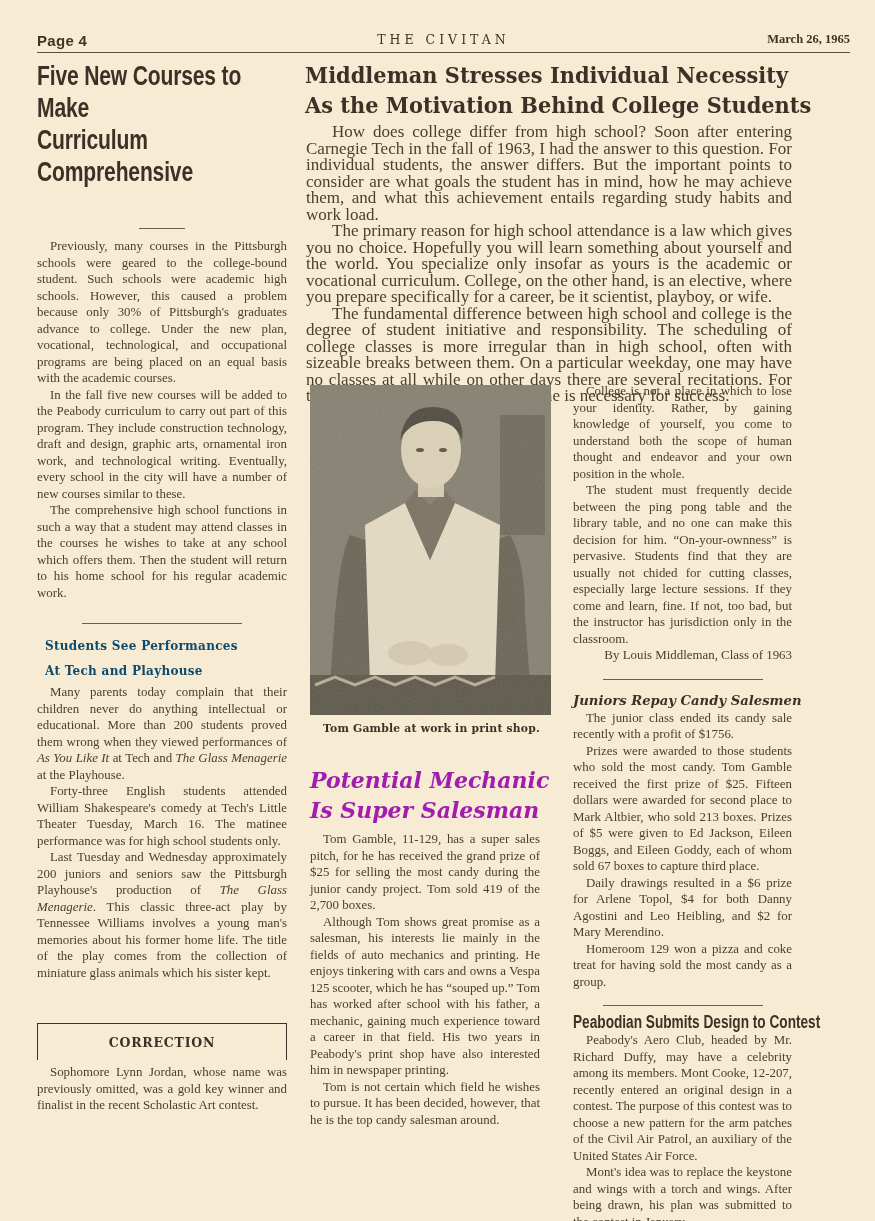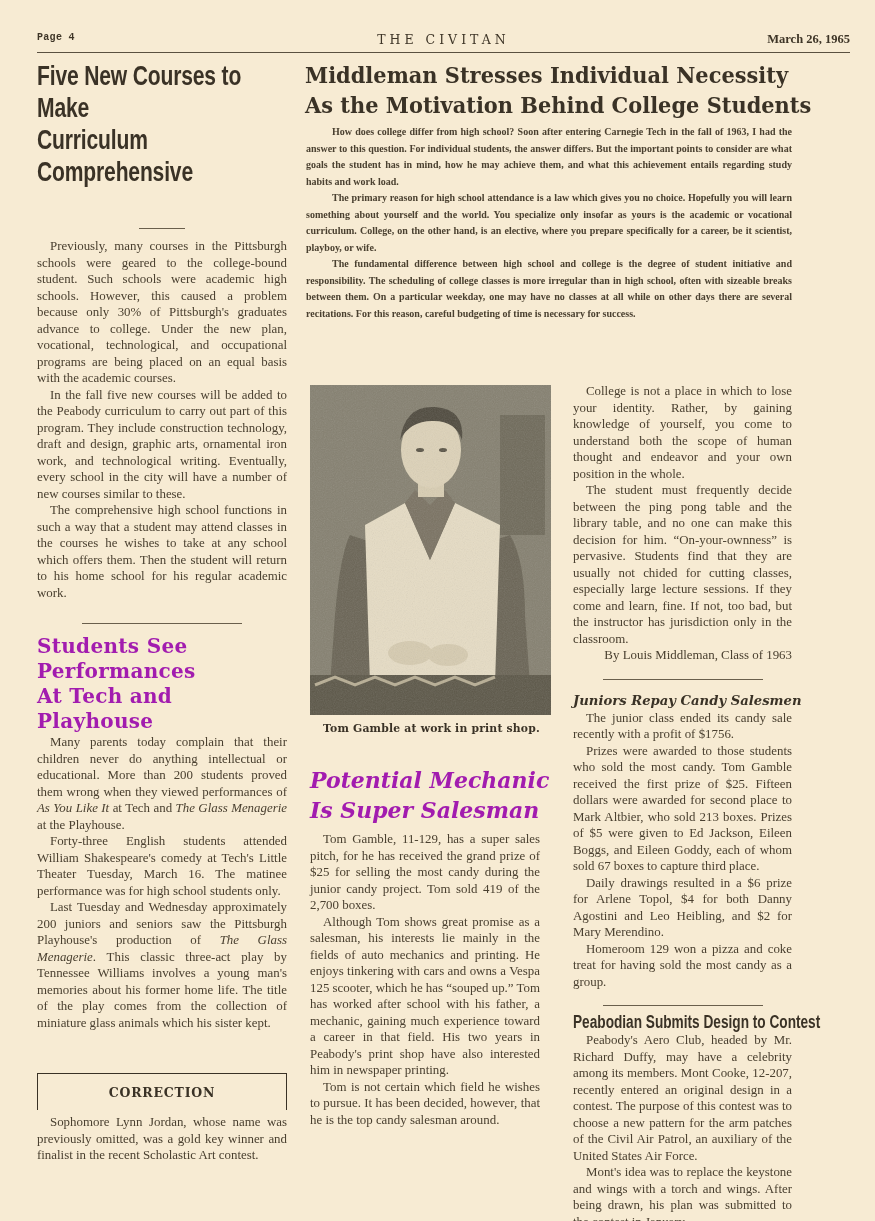--- a/index.html
+++ b/index.html
@@ -7,52 +7,52 @@
     width:875px; height:1221px; overflow:hidden;
     background:#f7ebd3;
     color:#3e3527;
     font-family:"Liberation Serif", "DejaVu Serif", serif;
     position:relative;
   }
   .masthead {
     position:absolute; left:37px; top:30px; width:813px; height:22px;
     border-bottom:1.5px solid #5a5040;
   }
-  .mh-page { position:absolute; left:0; top:2px; font-size:10px; font-weight:bold; font-family:Liberation Mono, monospace; letter-spacing:0.3px; }
+  .mh-page { position:absolute; left:0; top:2px; font-size:15px; font-weight:bold; font-family:Liberation Sans, sans-serif; letter-spacing:0.3px; }
   .mh-title { position:absolute; left:0; right:0; top:2px; text-align:center; font-size:12.5px; letter-spacing:4px; font-family:"DejaVu Serif", serif; }
   .mh-date { position:absolute; right:0; top:2px; font-size:12.5px; font-weight:bold; font-family:Liberation Serif, serif; }
 
   .col { position:absolute; }
   p { margin:0; text-align:justify; font-size:12.9px; line-height:16.5px; text-indent:13px; color:#4a4030; }
   .head-cond {
     font-family:"Liberation Sans Narrow", "Liberation Sans", sans-serif;
     font-weight:bold; color:#3a3226;
     transform-origin:left top;
   }
   .rule { border-top:1px solid #6a5f4c; margin:0 auto; }
 
   
   #c1 { left:37px; top:60px; width:250px; }
   #h1 { font-size:27px; line-height:32px; transform:scaleX(0.78); width:320px; letter-spacing:-0.2px; }
   #c1-rule1 { width:46px; margin-top:40px; margin-bottom:9px; }
 
-  #h2 { font-family:"DejaVu Serif", serif; font-weight:bold; font-size:20px; line-height:25px; letter-spacing:0.3px; color:#a21caf; margin-top:4px; }
+  #h2 { font-family:"DejaVu Serif", serif; font-weight:bold; font-size:12px; line-height:25px; letter-spacing:0.3px; color:#0c4a6e; margin-top:4px;margin-left:8px; }
   .divider { width:160px; border-top:1px solid #6a5f4c; margin:22px auto 10px auto; }
 
   .correction-box {
     margin-top:42px; border-left:1.5px solid #3a3226; border-right:1.5px solid #3a3226; border-top:1.5px solid #3a3226;
     height:36px; text-align:center;
   }
   .correction-title { font-family:"DejaVu Serif", serif; font-weight:bold; font-size:12.5px; letter-spacing:0.8px; padding-top:11px; color:#3a3226; }
 
   
   #c2head { left:305px; top:60px; width:560px; }
   #h3 { font-family:"DejaVu Serif", serif; font-weight:bold; font-size:22.5px; line-height:30px; color:#3a3226; transform:scaleX(0.93); transform-origin:left top; white-space:nowrap; }
   #wide { left:306px; top:124px; width:486px; }
-  #wide p { text-indent:26px; font-size:10px; line-height:16.5px;font-weight:bold; }
+  #wide p { text-indent:26px; font-size:17px; line-height:16.5px; }
 
   #photo-col { left:310px; top:385px; width:243px; }
   .photo {
     width:241px; height:330px; position:relative; overflow:hidden;
     background:linear-gradient(180deg,#8c8574 0%,#7d7664 40%,#6e6856 100%);
   }
   .caption { font-family:"DejaVu Serif", serif; font-weight:bold; font-size:10.8px; text-align:center; margin-top:7px; letter-spacing:0.2px; color:#3a3226; }
 
   #h4 { font-family:"DejaVu Serif", serif; font-weight:bold; font-style:italic; font-size:22px; line-height:30px; color:#a21caf; margin-top:30px; }
 

